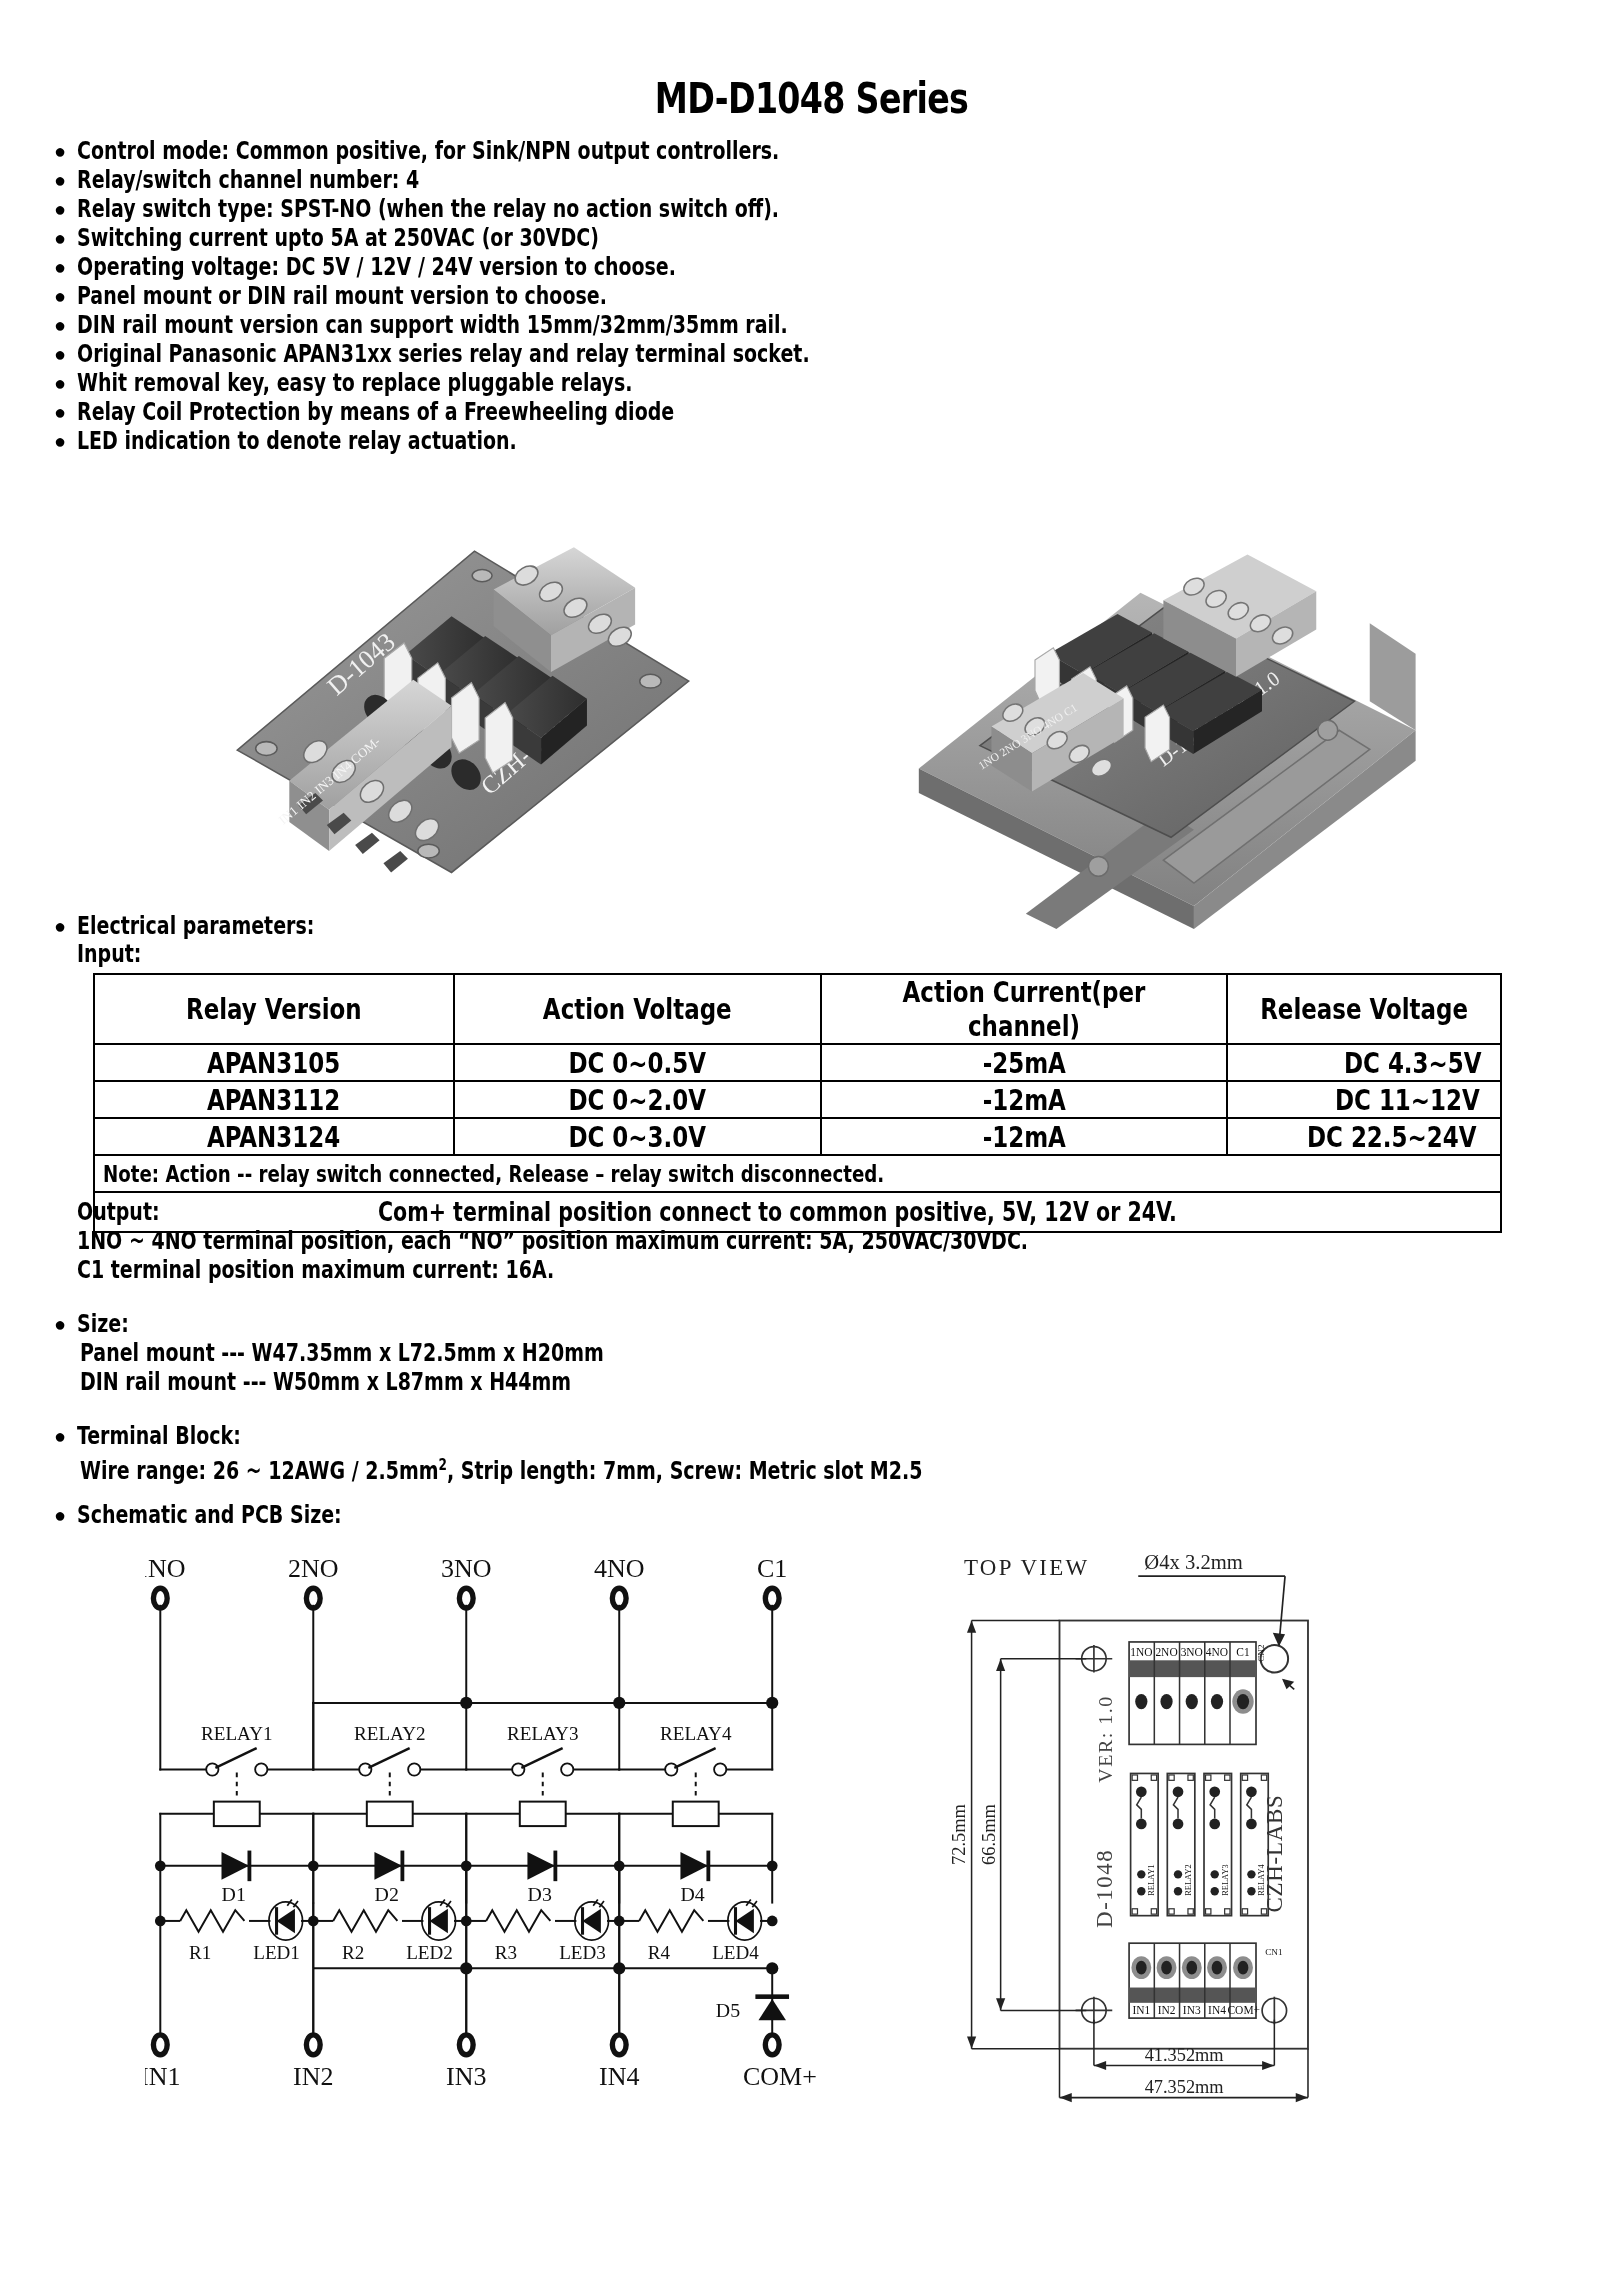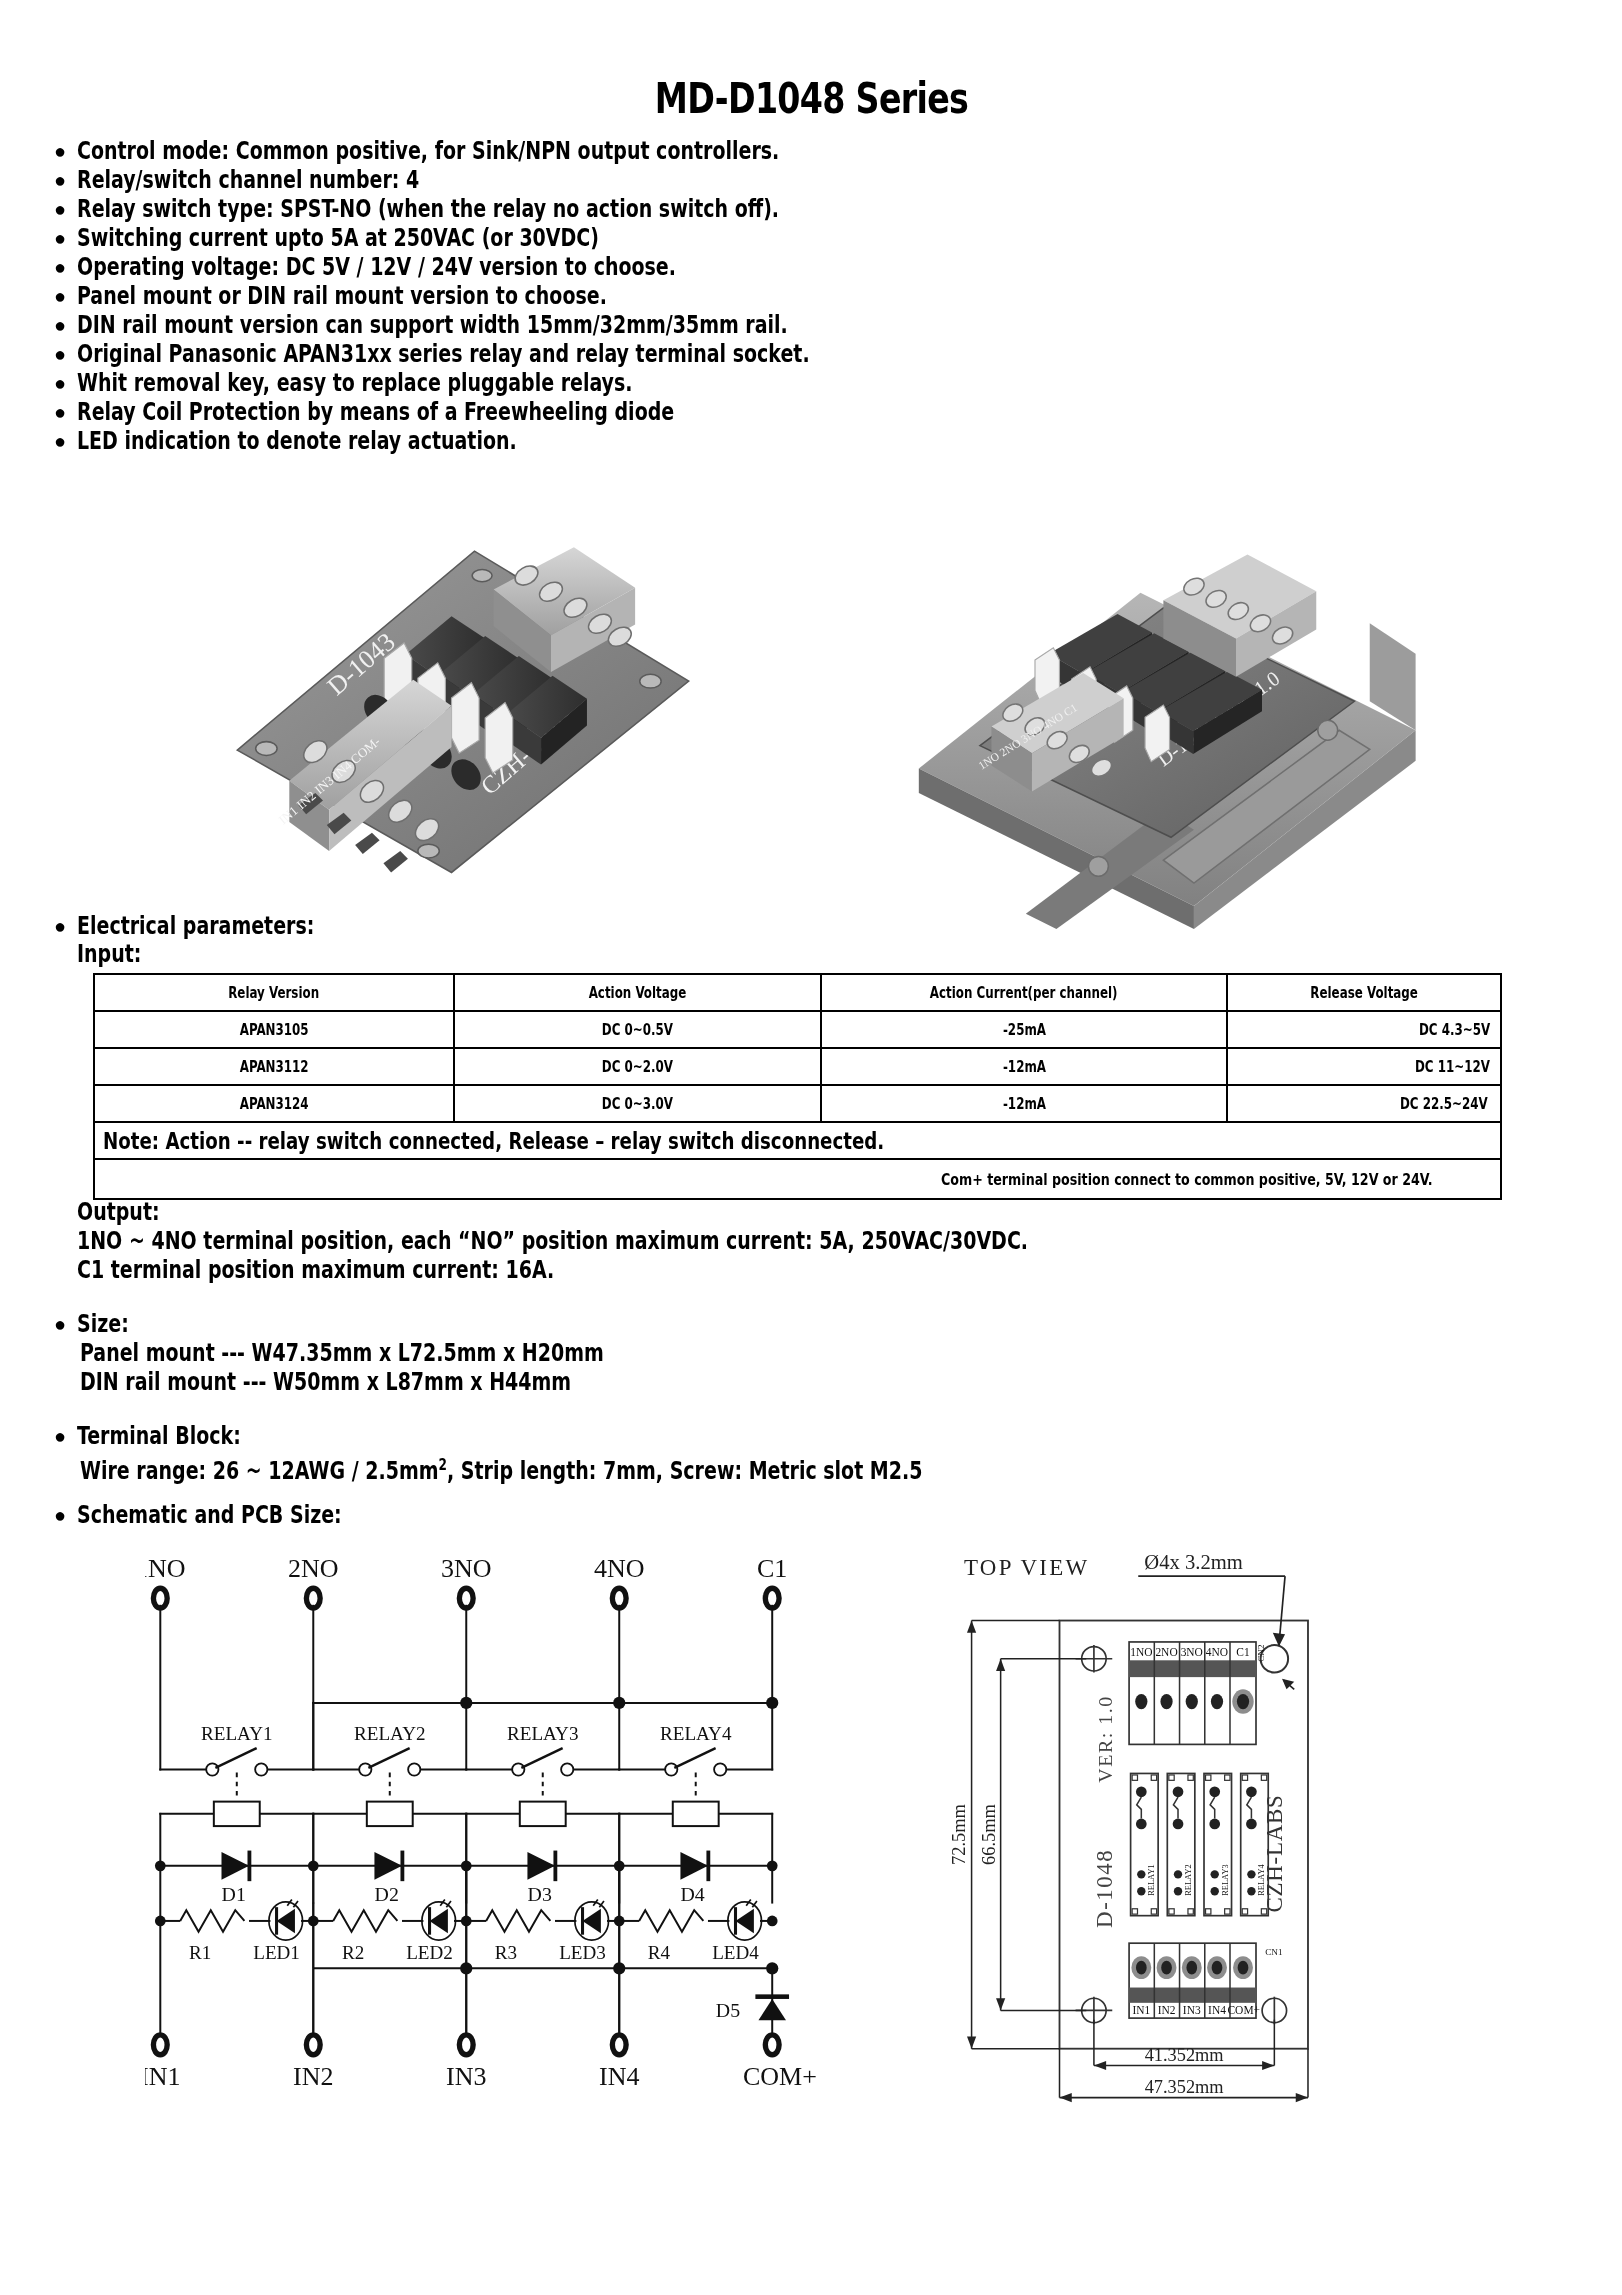--- a/index.html
+++ b/index.html
@@ -52,31 +52,31 @@
   }
   .subtxt sup{font-size:15.3px;vertical-align:super;}
 
   
   #ptable{
     position:absolute;left:93px;top:973px;width:1406px;
     border-collapse:collapse;table-layout:fixed;
   }
   #ptable td{
     border:2.3px solid #000;padding:0;height:35px;vertical-align:middle;
-    font-size:15px;font-weight:bold;text-align:center;
+    font-size:29px;font-weight:bold;text-align:center;
     font-family:"DejaVu Sans Condensed","Liberation Sans",sans-serif;
   }
   #ptable td span{display:inline-block;transform:scaleX(.88);}
   #ptable td.lft{text-align:right;padding-left:7.7px;}
   #ptable td.lft span{transform-origin:left center;}
   #ptable td.note{
     text-align:left;padding-left:8px;height:35px;font-size:23px;
   }
   #ptable td.note2{
-    text-align:right;padding-left:69px;height:38px;font-size:16px;
+    text-align:center;padding-left:69px;height:38px;font-size:26px;
   }
   #ptable .c0{width:360px}
   #ptable .c1{width:367px}
   #ptable .c2{width:406px}
   #ptable .c3{width:274px}
 
   
   #schematic{position:absolute;left:145px;top:1546px;width:719px;height:551px;}
   #pcbview{position:absolute;left:941px;top:1530px;width:604px;height:597px;}
   svg text{font-family:"Liberation Serif",serif;}

